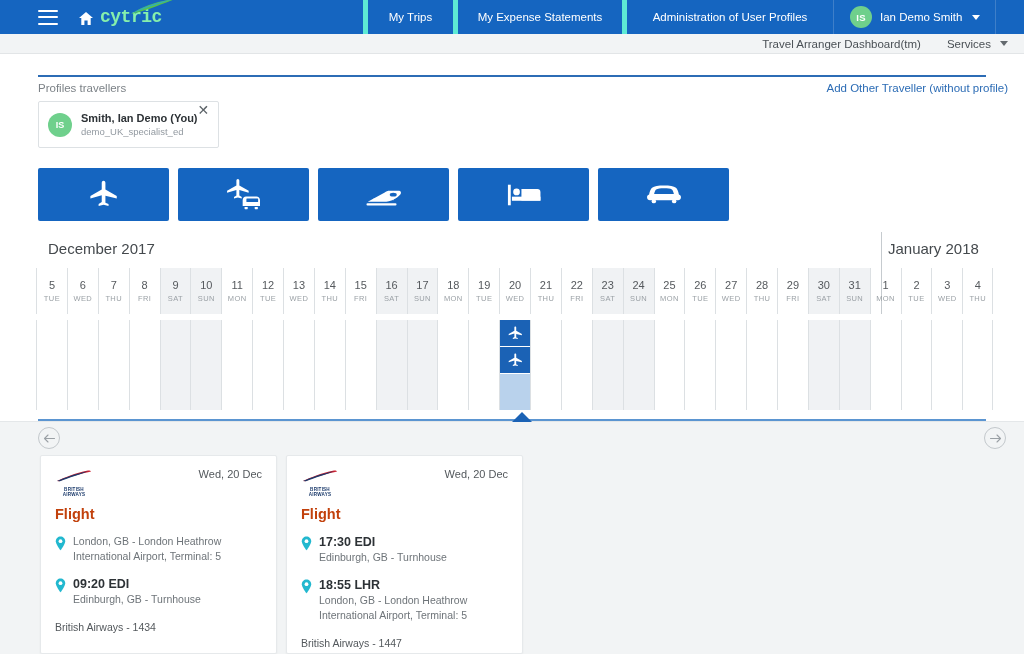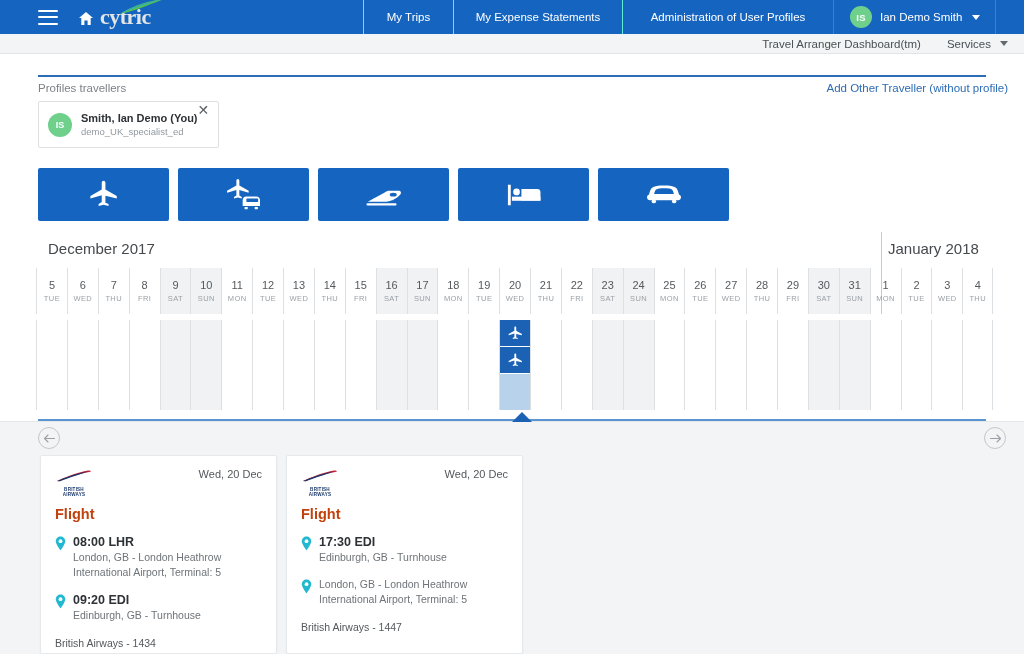--- a/index.html
+++ b/index.html
@@ -19,31 +19,31 @@
     background:#1565C0; display:flex; align-items:stretch;
   }
   .nav-left { display:flex; align-items:center; width:363px; padding-left:38px; }
   .hamburger { width:20px; height:15px; display:flex; flex-direction:column;
                justify-content:space-between; cursor:pointer; margin-right:20px; }
   .hamburger span { display:block; height:2px; background:#fff; border-radius:1px; }
   .brand { display:flex; align-items:center; position:relative; }
   .home-ico { width:16px; height:15px; margin-right:6px; position:relative; top:1px; }
   .logo-wrap { position:relative; }
   .logo-text {
-    font-family: Liberation Serif, serif;
-    font-size:22px; font-weight:700; color:#e5e5e5; letter-spacing:-0.5px;
+    font-family: Liberation Mono, monospace;
+    font-size:18px; font-weight:700; color:#86efac; letter-spacing:-0.5px;
     line-height:22px;
   }
   .logo-swoosh { position:absolute; right:-14px; top:-7px; }
 
   .nav-items { display:flex; align-items:stretch; flex:1; }
   .nav-item {
     display:flex; align-items:center; justify-content:center;
     color:#ffffff; font-size:11.5px; cursor:pointer;
-    border-left:1px solid #5eead4; padding:0 14px;
+    border-left:5px solid #5eead4; padding:0 14px;
   }
   .nav-item.n1 { width:90px; }
   .nav-item.n2 { width:169px; }
   .nav-item.n3 { width:211px; }
   .nav-user {
     display:flex; align-items:center; width:162px; padding-left:16px;
     border-left:1px solid #3E7FC9; cursor:pointer; position:relative;
   }
   .avatar-top {
     width:22px; height:22px; border-radius:50%;
@@ -492,21 +492,20 @@
             </svg><div class="ba-name">BRITISH AIRWAYS</div></div>
           <div class="card-date">Wed, 20 Dec</div>
         </div>
         <div class="card-type">Flight</div>
         <div class="leg">
           <div class="pin"><svg width="11" height="15" viewBox="0 0 11 15">
               <path d="M5.5.6C2.9.6.8 2.7.8 5.3c0 3.4 4.7 9.1 4.7 9.1s4.7-5.7 4.7-9.1C10.2 2.7 8.1.6 5.5.6z" fill="#22B8CF"></path>
               <circle cx="5.5" cy="5.2" r="1.9" fill="#ffffff"></circle>
             </svg></div>
           <div class="leg-body">
-            <div class="leg-time">08:00 LHR</div>
             <div class="leg-loc">London, GB - London Heathrow</div>
             <div class="leg-loc">International Airport, Terminal: 5</div>
           </div>
         </div>
         <div class="leg">
           <div class="pin"><svg width="11" height="15" viewBox="0 0 11 15">
               <path d="M5.5.6C2.9.6.8 2.7.8 5.3c0 3.4 4.7 9.1 4.7 9.1s4.7-5.7 4.7-9.1C10.2 2.7 8.1.6 5.5.6z" fill="#22B8CF"></path>
               <circle cx="5.5" cy="5.2" r="1.9" fill="#ffffff"></circle>
             </svg></div>
           <div class="leg-body">
@@ -534,20 +533,21 @@
             <div class="leg-time">17:30 EDI</div>
             <div class="leg-loc">Edinburgh, GB - Turnhouse</div>
           </div>
         </div>
         <div class="leg">
           <div class="pin"><svg width="11" height="15" viewBox="0 0 11 15">
               <path d="M5.5.6C2.9.6.8 2.7.8 5.3c0 3.4 4.7 9.1 4.7 9.1s4.7-5.7 4.7-9.1C10.2 2.7 8.1.6 5.5.6z" fill="#22B8CF"></path>
               <circle cx="5.5" cy="5.2" r="1.9" fill="#ffffff"></circle>
             </svg></div>
           <div class="leg-body">
+            <div class="leg-time">18:55 LHR</div>
             <div class="leg-loc">London, GB - London Heathrow</div>
             <div class="leg-loc">International Airport, Terminal: 5</div>
           </div>
         </div>
         <div class="card-airline">British Airways - 1447</div>
       </div>
     </div>
 
 </div>
 

